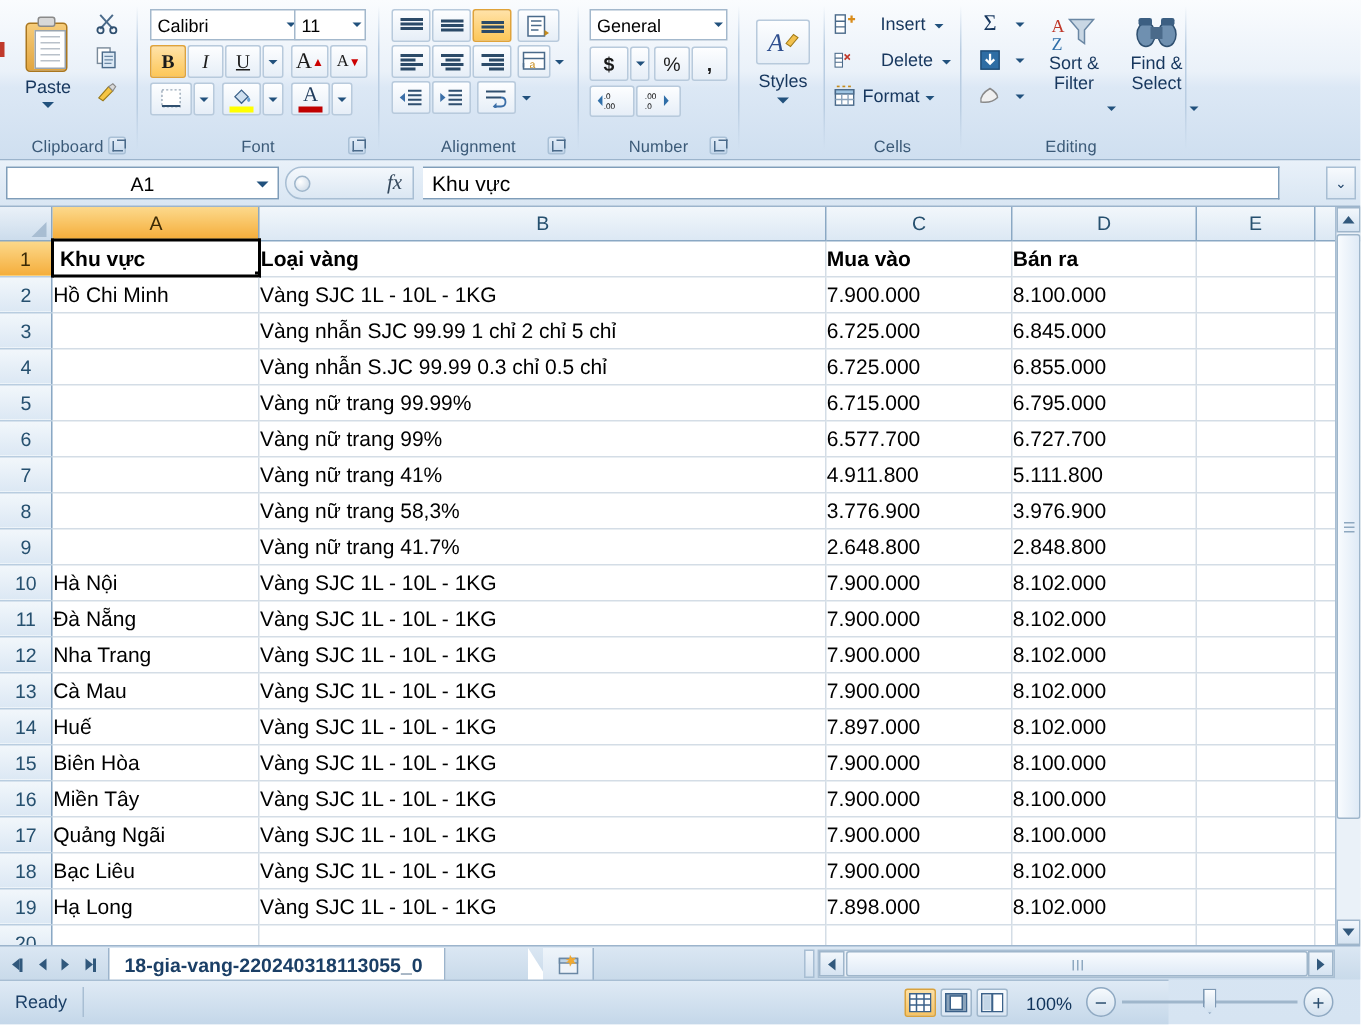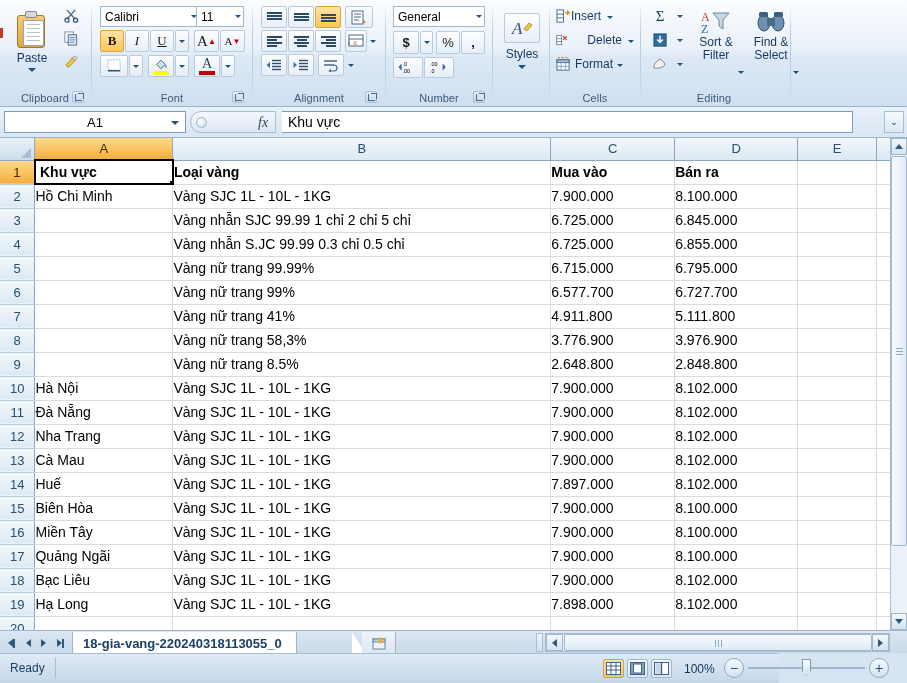--- a/index.html
+++ b/index.html
@@ -627,21 +627,21 @@
 
     <div class="grp" style="left:553px; width:84px;">
       <div class="grp-body">
         <div class="btn" style="left:2px; top:4px; width:80px; height:22px;">
           <svg width="15" height="15" viewBox="0 0 16 16">
             <rect x="1" y="1" width="7" height="13" fill="#fff" stroke="#4a6a8a"></rect>
             <line x1="1" y1="5.5" x2="8" y2="5.5" stroke="#4a6a8a"></line>
             <line x1="1" y1="9.5" x2="8" y2="9.5" stroke="#4a6a8a"></line>
             <path d="M10 4 h5 M12.5 1.5 v5" stroke="#d98c1a" stroke-width="1.6"></path>
           </svg>
-          <span style="margin-left:0;">Insert</span>
+          <span style="margin-left:16px;">Insert</span>
           <span class="caret-sm" style="margin-left:6px; margin-top:3px;"></span>
         </div>
         <div class="btn" style="left:2px; top:28px; width:80px; height:22px;">
           <svg width="15" height="15" viewBox="0 0 16 16">
             <rect x="1" y="1" width="7" height="13" fill="#fff" stroke="#4a6a8a"></rect>
             <line x1="1" y1="5.5" x2="8" y2="5.5" stroke="#4a6a8a"></line>
             <line x1="1" y1="9.5" x2="8" y2="9.5" stroke="#4a6a8a"></line>
             <path d="M10 2 l5 5 M15 2 l-5 5" stroke="#c0392b" stroke-width="1.6"></path>
           </svg>
           <span style="margin-left:20px;">Delete</span>
@@ -825,21 +825,21 @@
             <td class="cell"></td>
             <td class="cell">Vàng nữ trang 58,3%</td>
             <td class="cell">3.776.900</td>
             <td class="cell">3.976.900</td>
             <td class="cell"></td>
             <td class="cell"></td>
           </tr>
           <tr>
             <td class="rowhead">9</td>
             <td class="cell"></td>
-            <td class="cell">Vàng nữ trang 8.5%</td>
+            <td class="cell">Vàng nữ trang 41.7%</td>
             <td class="cell">2.648.800</td>
             <td class="cell">2.848.800</td>
             <td class="cell"></td>
             <td class="cell"></td>
           </tr>
           <tr>
             <td class="rowhead">10</td>
             <td class="cell">Hà Nội</td>
             <td class="cell">Vàng SJC 1L - 10L - 1KG</td>
             <td class="cell">7.900.000</td>

